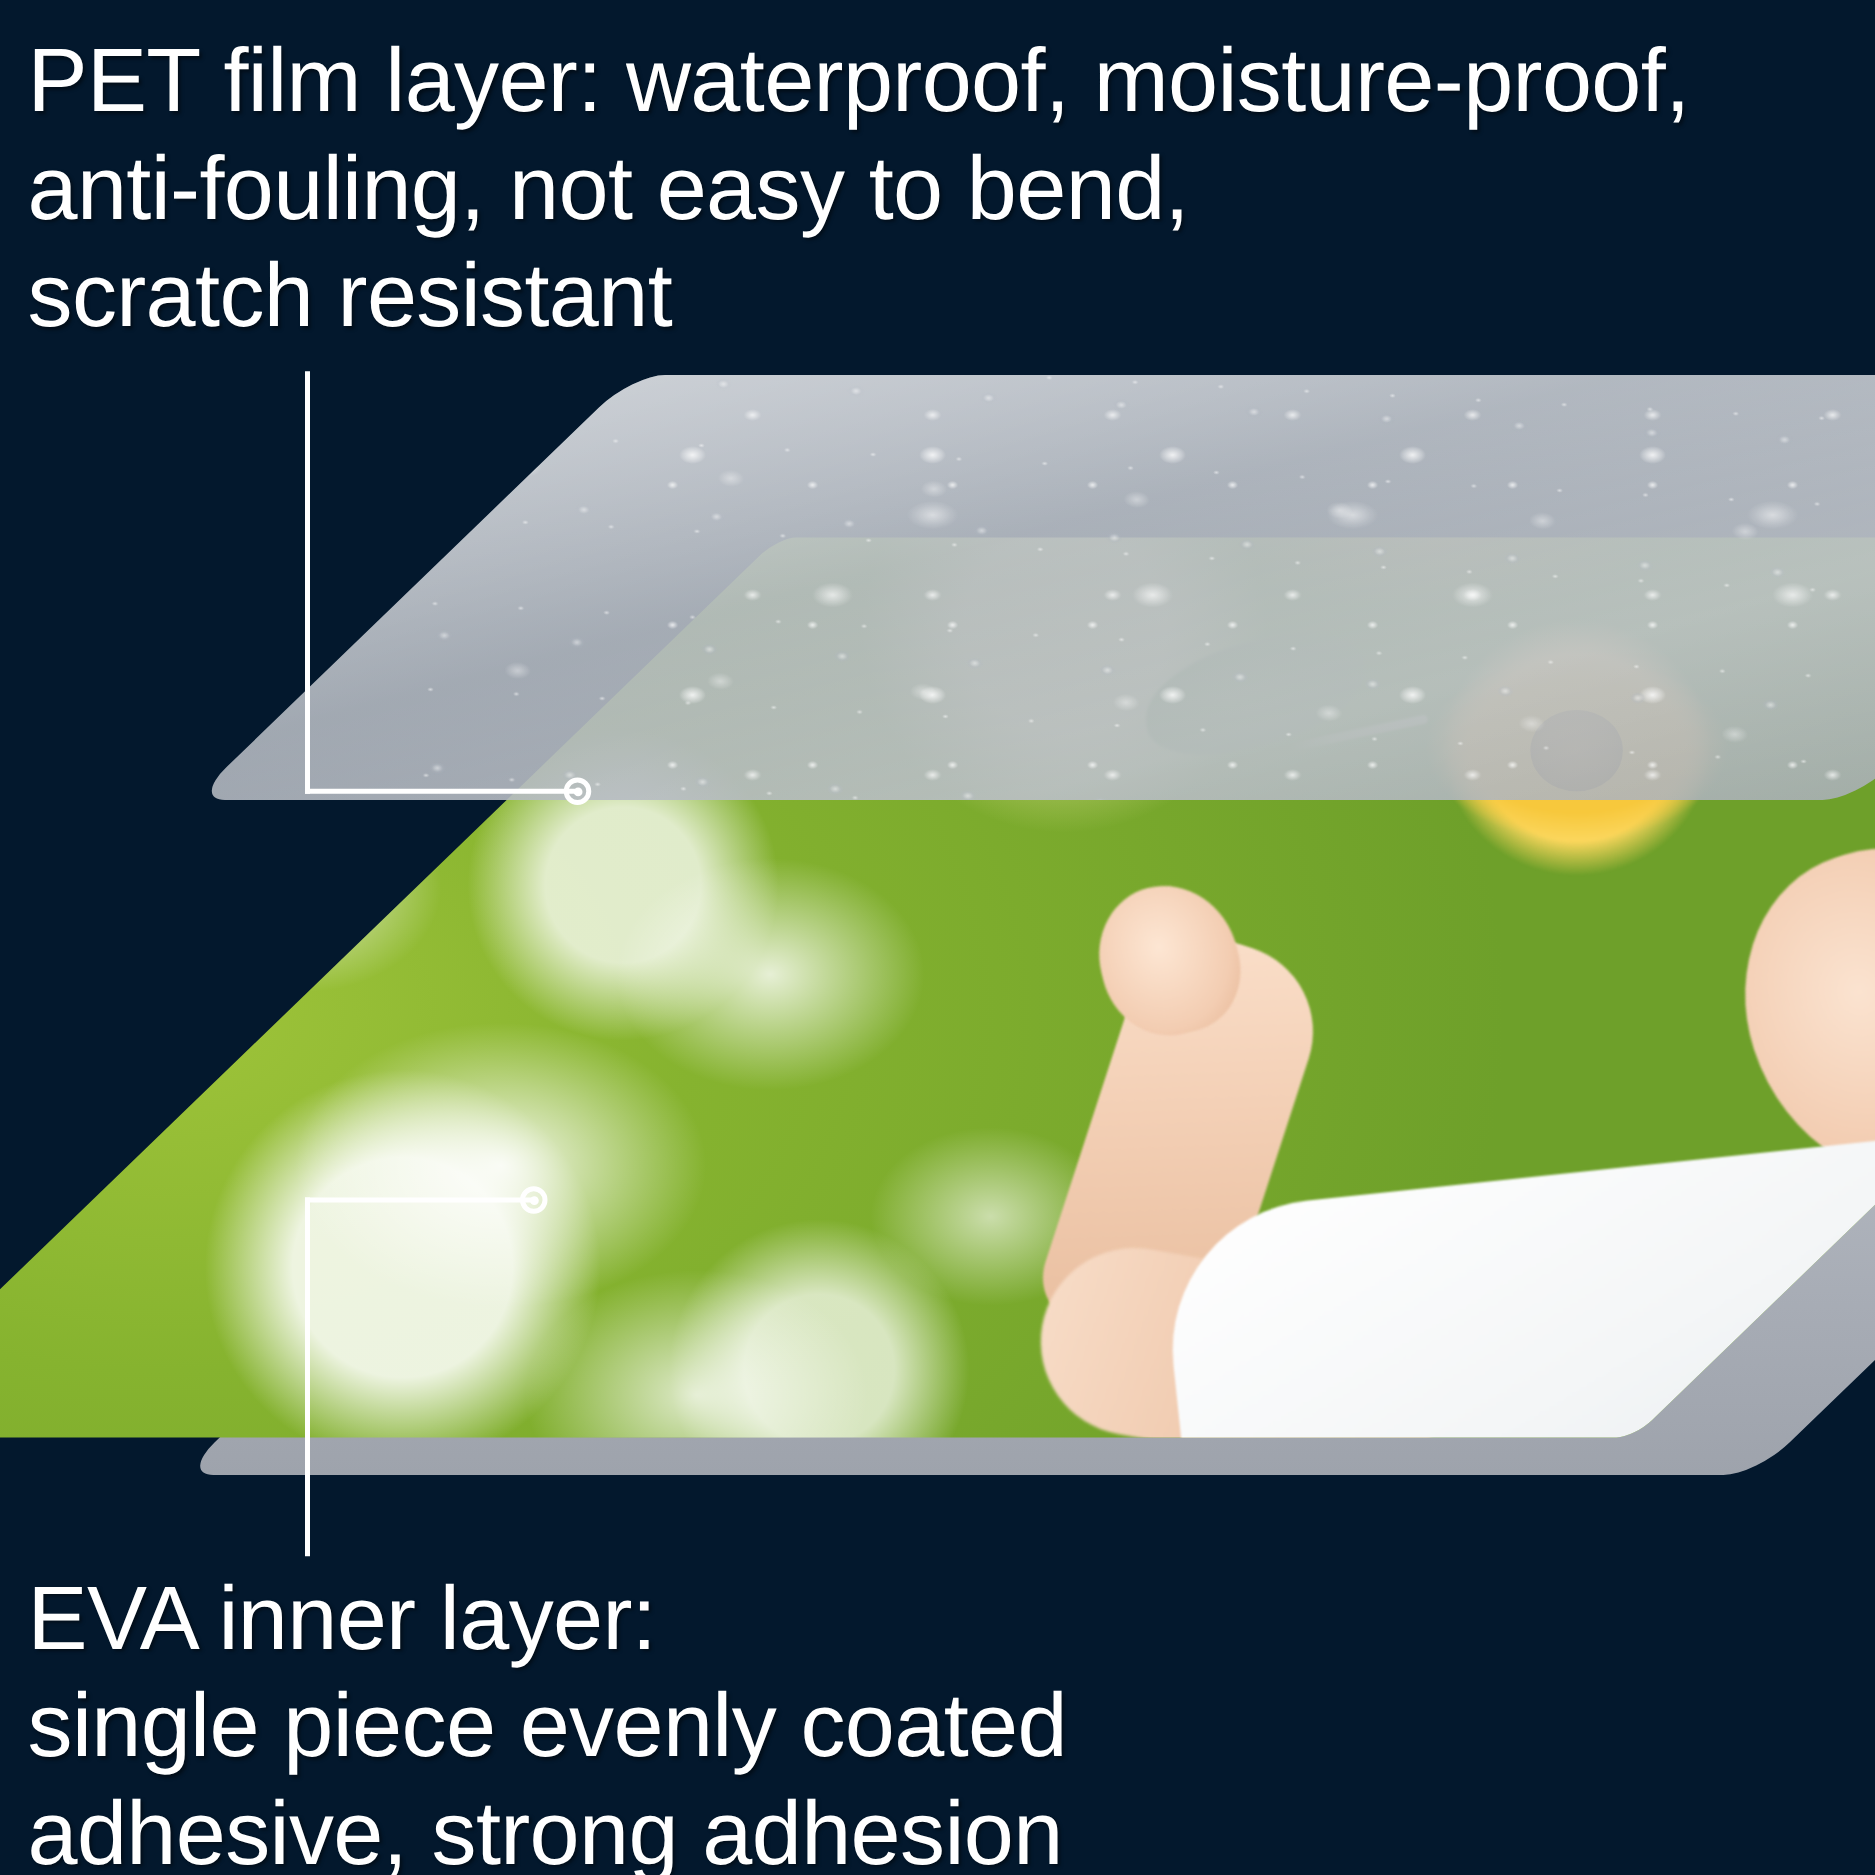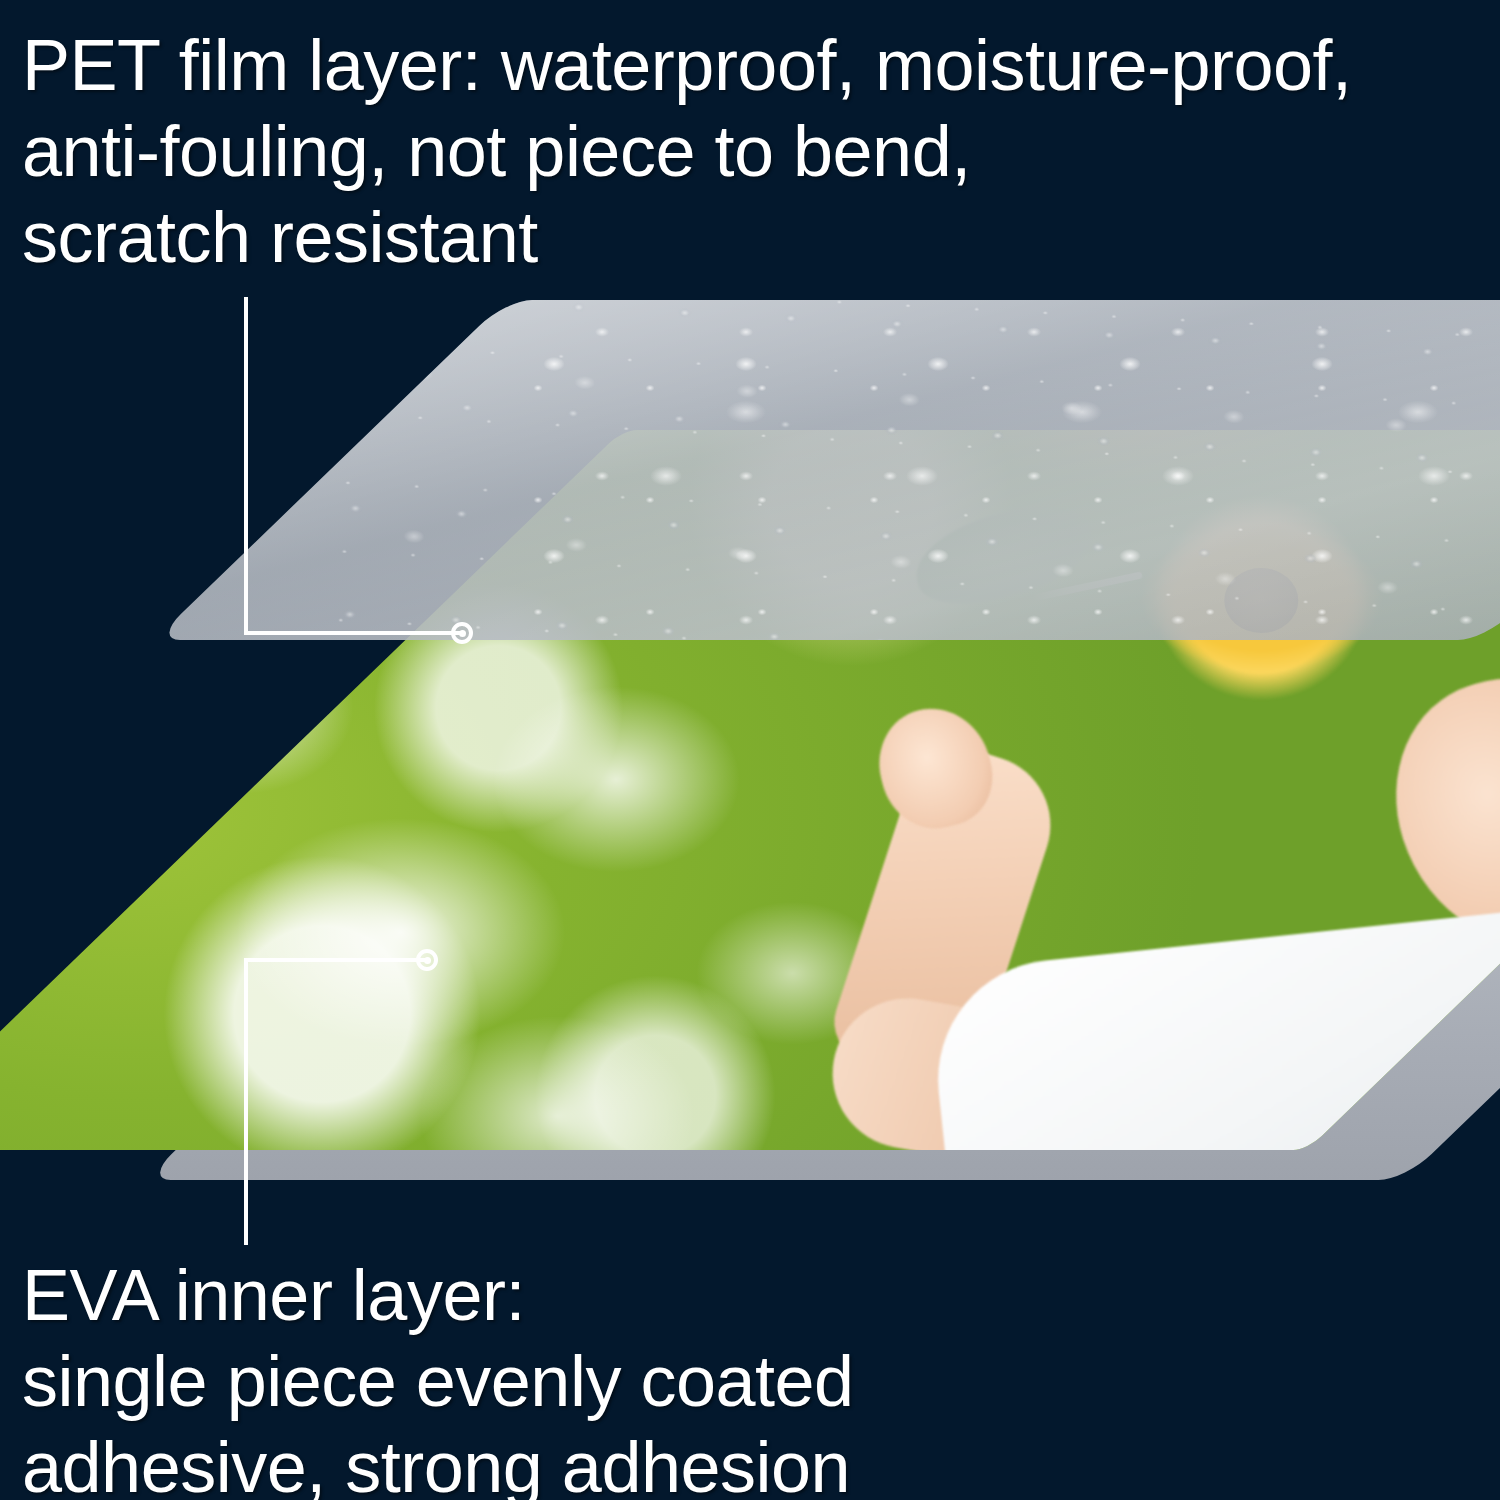--- a/index.html
+++ b/index.html
@@ -280,20 +280,20 @@
 
   <div class="leader leader-v" style="left:244px; top:297px; height:338px;"></div>
   <div class="leader leader-h" style="left:244px; top:631px; width:216px;"></div>
   <div class="marker" style="left:451px; top:622px;"></div>
 
   <div class="leader leader-h" style="left:244px; top:958px; width:184px;"></div>
   <div class="leader leader-v" style="left:244px; top:958px; height:287px;"></div>
   <div class="marker" style="left:416px; top:949px;"></div>
 
   <div class="callout-text" id="pet-text">PET film layer: waterproof, moisture-proof,
-anti-fouling, not piece to bend,
+anti-fouling, not easy to bend,
 scratch resistant</div>
 
   <div class="callout-text" id="eva-text">EVA inner layer:
 single piece evenly coated
 adhesive, strong adhesion</div>
 
 </div>
 
 </body></html>

